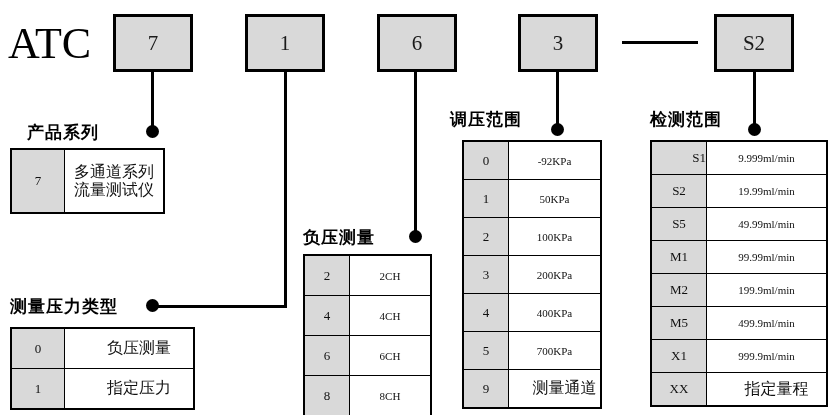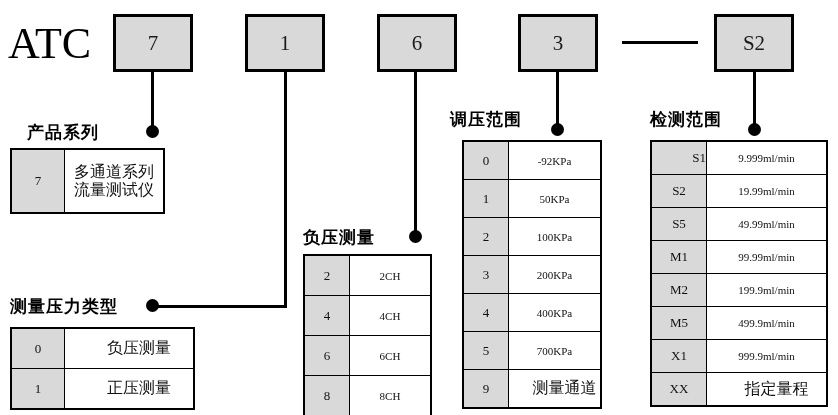--- a/index.html
+++ b/index.html
@@ -158,21 +158,21 @@
 
   <div class="heading" style="left:10px; top:295px;">测量压力类型</div>
   <table class="ltable" style="left:10px; top:327px; width:185px;">
     <tbody>
         <tr>
       <td class="code" style="width:52px; height:39px;">0</td>
       <td class="val cjk">负压测量</td>
     </tr>
     <tr>
       <td class="code" style="height:39px;">1</td>
-      <td class="val cjk">正压测量</td>
+      <td class="val cjk">指定压力</td>
     </tr>
   </tbody>
     </table>
 
   <div class="heading" style="left:303px; top:226px;">负压测量</div>
   <table class="ltable" style="left:303px; top:254px; width:129px;">
     <tbody>
         <tr>
       <td class="code" style="width:44px; height:39px;">2</td>
       <td class="val">2CH</td>

